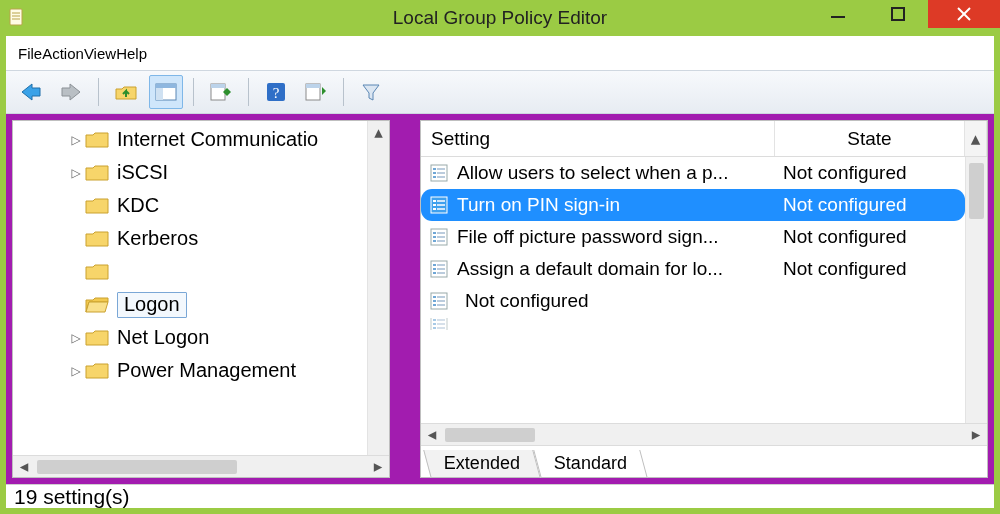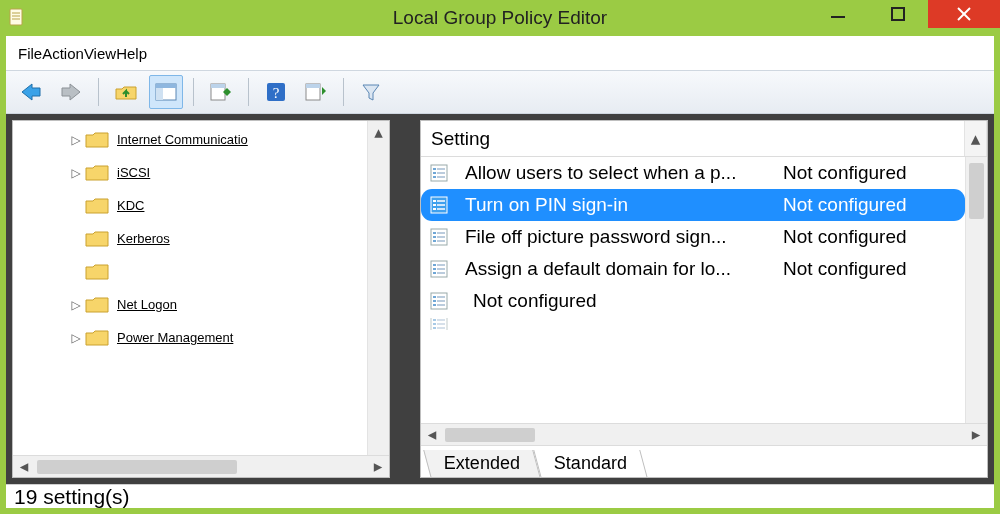--- a/index.html
+++ b/index.html
@@ -10,21 +10,21 @@
     color: #000;
     background: #fff;
     width: 1000px;
     height: 514px;
     overflow: hidden;
   }
   .window {
     width: 1000px;
     height: 514px;
     border: 6px solid #9bcb44;
-    background: #404040;
+    background: #a21caf;
     display: flex;
     flex-direction: column;
   }
   
   .titlebar {
     height: 36px;
     background: #9bcb44;
     display: flex;
     align-items: center;
     padding-left: 6px;
@@ -133,21 +133,21 @@
     display:flex;align-items:center;
   }
   .tree-row.selected .label-box {
     border:1px solid #7aa7d6;
     background:#f3f8fd;
     padding:0 6px;
     height:26px;
     display:flex;align-items:center;
     border-radius:1px;
   }
-  .tree-row .label { font-size:13px;text-decoration:underline; }
+  .tree-row .label { font-size:20px; }
   
   .hscroll {
     height:22px;
     background:#f0f0f0;
     border-top:1px solid #dcdcdc;
     display:flex;align-items:center;
     position:relative;
   }
   .hscroll .arrow {
     width:22px;height:22px;display:flex;align-items:center;justify-content:center;color:#555;
@@ -165,21 +165,21 @@
     display:flex;align-items:center;padding:0 10px;border-right:1px solid #e3e3e3;
   }
   .col-setting { flex:1; }
   .col-state { width:190px; justify-content:center; }
   .col-scroll { width:22px;border-right:none;background:#f4f4f4;display:flex;align-items:center;justify-content:center;color:#555; }
   .grid-body {
     flex:1;overflow:hidden;position:relative;font-size:19px;
   }
   .grid-rows { position:absolute;left:0;right:22px;top:0; }
   .grid-row {
-    display:flex;align-items:center;height:32px;padding-left:6px;gap:8px;
+    display:flex;align-items:center;height:32px;padding-left:6px;
   }
   .grid-row .icon {
     width:24px;height:24px;margin-right:6px;display:flex;align-items:center;justify-content:center;
   }
   .grid-row.selected { background:#1f8fff;color:#fff;border-radius:11px; }
   .grid-row .c-setting {flex:1;overflow:hidden;text-overflow:ellipsis;white-space:nowrap;}
   .grid-row .c-state {width:190px;padding-left:8px;}
   .vscroll {
     position:absolute;right:0;top:0;bottom:0;width:22px;background:#f0f0f0;border-left:1px solid #e3e3e3;
   }
@@ -350,20 +350,33 @@
             </div>
             <div class="tree-row">
               <span class="indent1"></span>
               <span class="expander"></span>
               <span class="folder">
                 <svg width="24" height="18" viewBox="0 0 24 18">
                   <path d="M1 4 L8 4 L10 2 L23 2 L23 16 L1 16 Z" fill="#f7d56a" stroke="#caa12f"></path>
                 </svg>
               </span>
             </div>
+            <div class="tree-row selected">
+              <span class="indent1"></span>
+              <span class="expander"></span>
+              <span class="folder">
+                <svg width="24" height="18" viewBox="0 0 24 18">
+                  <path d="M1 4 L8 4 L10 2 L23 2 L23 6 L4 6 L1 16 Z" fill="#f2c94e" stroke="#caa12f"></path>
+                  <path d="M4 6 L23 6 L20 16 L1 16 Z" fill="#f9e08b" stroke="#caa12f"></path>
+                </svg>
+              </span>
+              <span class="label-box">
+                <span class="label">Logon</span>
+              </span>
+            </div>
             <div class="tree-row">
               <span class="indent1"></span>
               <span class="expander">▷</span>
               <span class="folder">
                 <svg width="24" height="18" viewBox="0 0 24 18">
                   <path d="M1 4 L8 4 L10 2 L23 2 L23 16 L1 16 Z" fill="#f7d56a" stroke="#caa12f"></path>
                 </svg>
               </span>
               <span class="label">Net Logon</span>
             </div>
@@ -387,20 +400,21 @@
         <div class="track">
             <div class="thumb" style="left:2px;width:200px;"></div>
           </div>
         <div class="arrow">▸</div>
       </div>
     </div>
 
     <div class="pane right-pane">
       <div class="grid-head">
         <div class="col col-setting">Setting</div>
+        <div class="col col-state">State</div>
         <div class="col col-scroll">▴</div>
       </div>
       <div class="grid-body">
         <div class="grid-rows" id="grid-rows">
             <div class="grid-row">
               <span class="icon">
                 <svg width="20" height="20" viewBox="0 0 20 20">
                   <rect x="2" y="2" width="16" height="16" fill="#fff" stroke="#9aa"></rect>
                   <rect x="4" y="5" width="3" height="2" fill="#6fa7d6"></rect>
                   <rect x="8" y="5" width="8" height="2" fill="#bcd"></rect>

